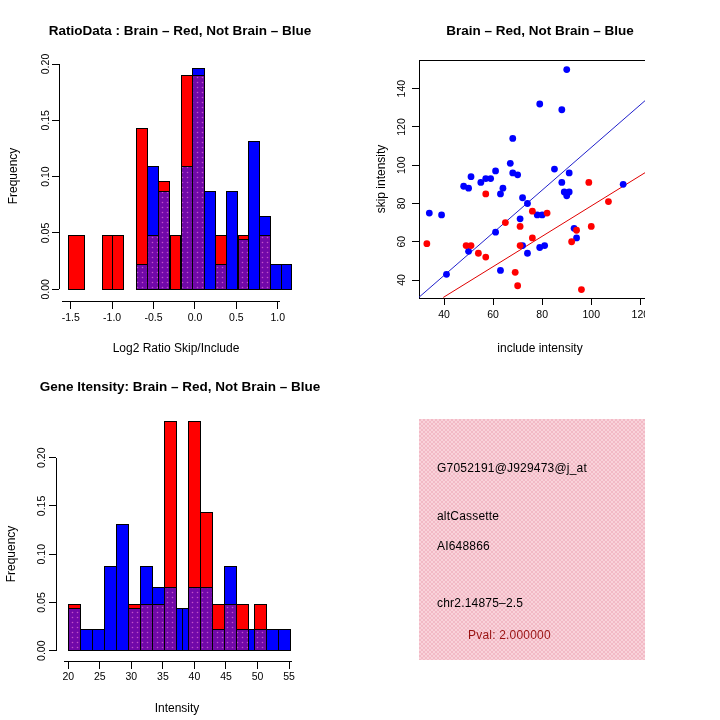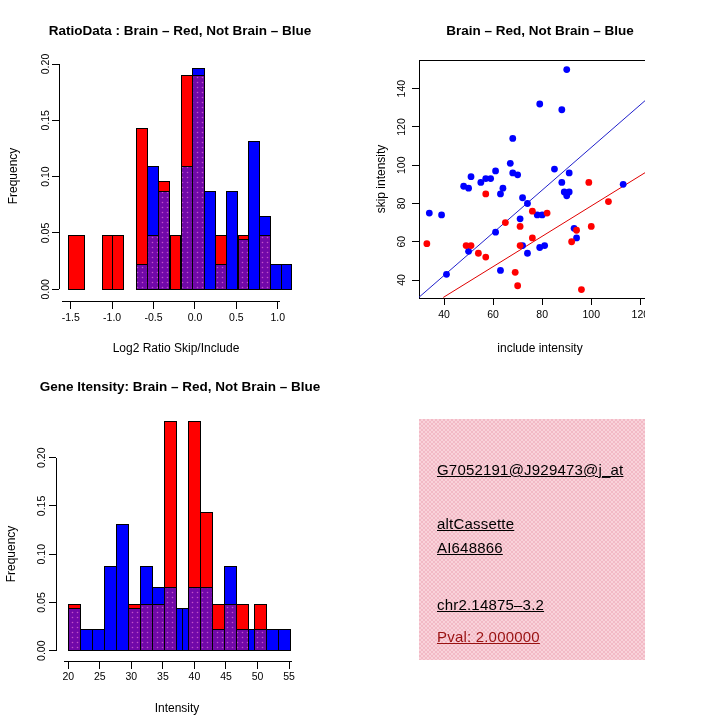--- a/index.html
+++ b/index.html
@@ -15,27 +15,27 @@
     position:absolute;left:419px;top:419px;width:244px;height:241px;
     background-color:#f2bac6;
     background-image:
       linear-gradient(45deg,#f9d2da 25%,transparent 25%,transparent 75%,#f9d2da 75%),
       linear-gradient(45deg,#f9d2da 25%,transparent 25%,transparent 75%,#f9d2da 75%);
     background-size:4px 4px;
     background-position:0 0,2px 2px;
   }
   .iline{
     position:absolute;left:18px;white-space:nowrap;
-    font-size:15px;color:#000000;letter-spacing:0.2px;text-decoration:underline;
+    font-size:12px;color:#000000;letter-spacing:0.2px;
   }
   #iline-probe{top:42px;}
-  #iline-event{top:96px;}
+  #iline-event{top:90px;}
   #iline-acc{top:120px;}
   #iline-loc{top:177px;}
-  #iline-pval{top:209px;}
+  #iline-pval{top:209px;margin-left:31px;}
   svg text{font-family:"Liberation Sans","DejaVu Sans",sans-serif;}
 </style>
 </head>
 <body>
 
 <div id="canvas">
   <svg id="chart-ratio" class="panel" viewBox="0 0 360 360">
       <defs>
         <pattern id="chart-ratio-dots" width="5" height="5" patternUnits="userSpaceOnUse">
           <rect x="0" y="0" width="5" height="5" fill="#7108A8"></rect>
@@ -260,16 +260,16 @@
       <rect x="254.35175552665797" y="269.4722448979592" width="11.983094928478494" height="21.227755102040817" fill="url(#chart-gene-dots)" stroke="#000" stroke-width="1" shape-rendering="crispEdges"></rect>
       <rect x="254.35175552665797" y="244.38489795918366" width="11.983094928478494" height="25.08734693877551" fill="#FF0000" stroke="#000" stroke-width="1" shape-rendering="crispEdges"></rect>
       <rect x="266.33485045513646" y="269.4722448979592" width="11.983094928478636" height="21.227755102040817" fill="#0000FF" stroke="#000" stroke-width="1" shape-rendering="crispEdges"></rect>
       <rect x="278.3179453836151" y="269.4722448979592" width="11.983094928478522" height="21.227755102040817" fill="#0000FF" stroke="#000" stroke-width="1" shape-rendering="crispEdges"></rect>
     </svg>
 
   <div id="info-panel">
     <div class="iline" id="iline-probe">G7052191@J929473@j_at</div>
     <div class="iline" id="iline-event">altCassette</div>
     <div class="iline" id="iline-acc">AI648866</div>
-    <div class="iline" id="iline-loc">chr2.14875–3.2</div>
+    <div class="iline" id="iline-loc">chr2.14875–2.5</div>
     <div class="iline" id="iline-pval" style="color: rgb(153, 17, 17);">Pval: 2.000000</div>
   </div>
 </div>
 
 </body></html>

